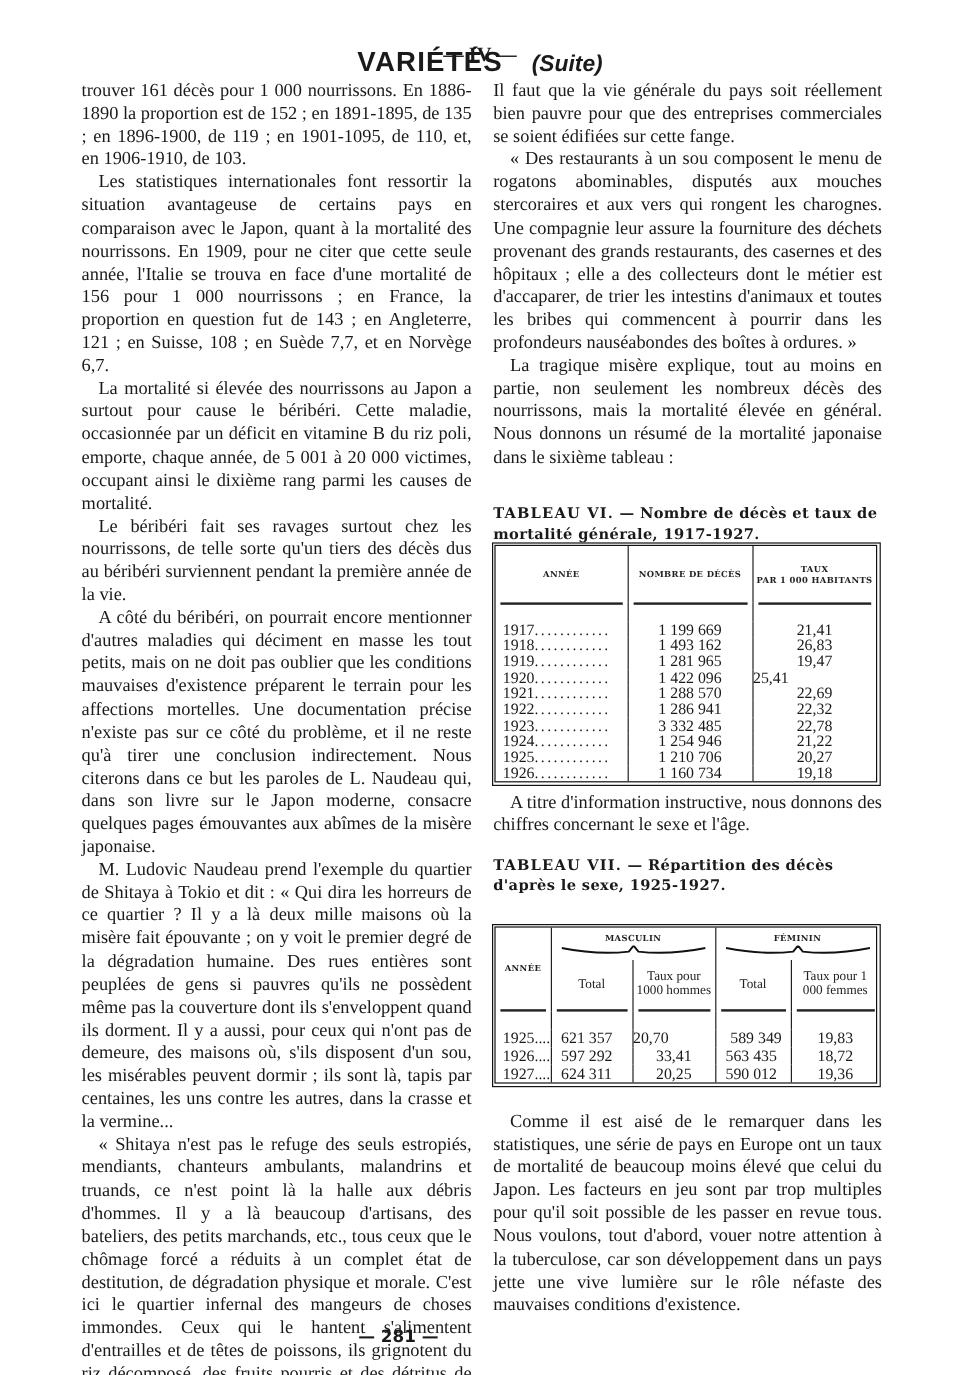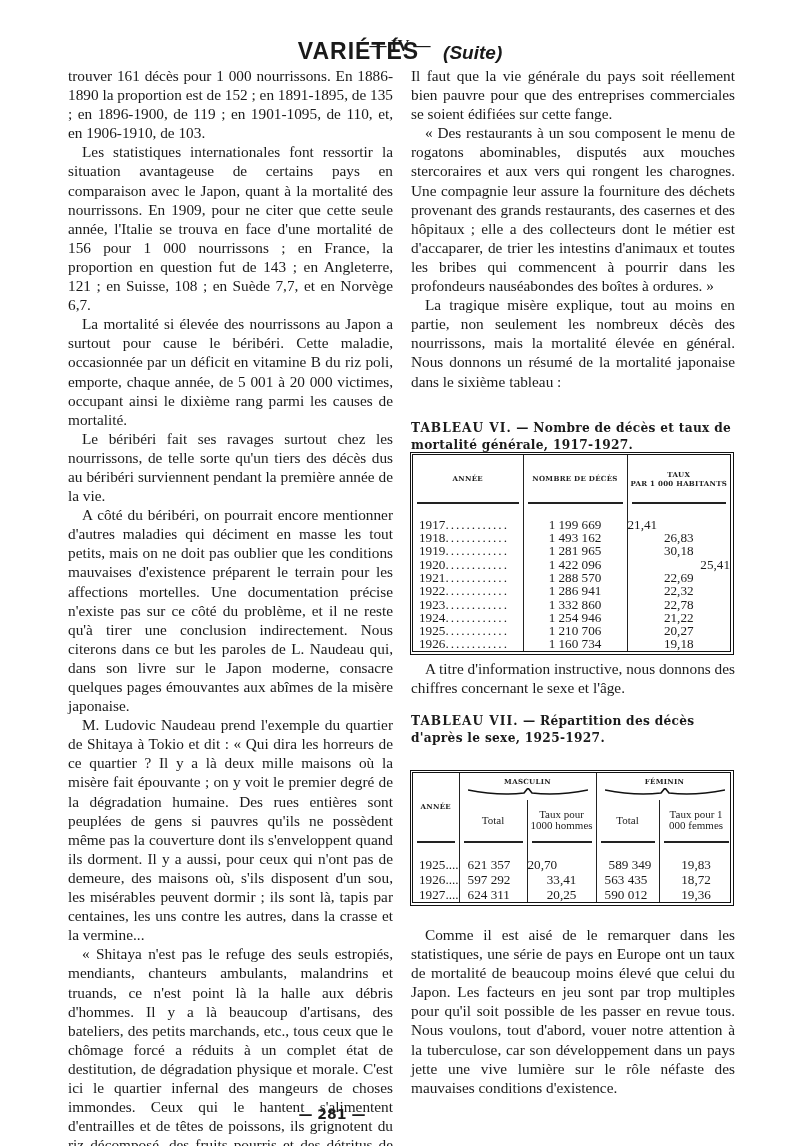--- a/index.html
+++ b/index.html
@@ -117,50 +117,50 @@
     <tr style="height:12px">
           <td class="vsep"></td>
           <td class="vsep"></td>
           <td></td>
         </tr>
     </tbody>
       <tbody id="t6-body">
         <tr>
           <td class="vsep" style="padding-left:6px;white-space:nowrap;overflow:hidden"><span>1917</span><span style="letter-spacing:2px">............</span></td>
           <td class="vsep" style="text-align:center">1 199 669</td>
-          <td style="text-align:left">21,41</td>
+          <td style="text-align:center">21,41</td>
         </tr>
         <tr>
           <td class="vsep" style="padding-left:6px;white-space:nowrap;overflow:hidden"><span>1918</span><span style="letter-spacing:2px">............</span></td>
           <td class="vsep" style="text-align:center">1 493 162</td>
           <td style="text-align:center">26,83</td>
         </tr>
         <tr>
           <td class="vsep" style="padding-left:6px;white-space:nowrap;overflow:hidden"><span>1919</span><span style="letter-spacing:2px">............</span></td>
           <td class="vsep" style="text-align:center">1 281 965</td>
-          <td style="text-align:center">30,18</td>
+          <td style="text-align:center">19,47</td>
         </tr>
         <tr>
           <td class="vsep" style="padding-left:6px;white-space:nowrap;overflow:hidden"><span>1920</span><span style="letter-spacing:2px">............</span></td>
           <td class="vsep" style="text-align:center">1 422 096</td>
-          <td style="text-align:right">25,41</td>
+          <td style="text-align:left">25,41</td>
         </tr>
         <tr>
           <td class="vsep" style="padding-left:6px;white-space:nowrap;overflow:hidden"><span>1921</span><span style="letter-spacing:2px">............</span></td>
           <td class="vsep" style="text-align:center">1 288 570</td>
           <td style="text-align:center">22,69</td>
         </tr>
         <tr>
           <td class="vsep" style="padding-left:6px;white-space:nowrap;overflow:hidden"><span>1922</span><span style="letter-spacing:2px">............</span></td>
           <td class="vsep" style="text-align:center">1 286 941</td>
           <td style="text-align:center">22,32</td>
         </tr>
         <tr>
           <td class="vsep" style="padding-left:6px;white-space:nowrap;overflow:hidden"><span>1923</span><span style="letter-spacing:2px">............</span></td>
-          <td class="vsep" style="text-align:center">1 332 860</td>
+          <td class="vsep" style="text-align:center">3 332 485</td>
           <td style="text-align:center">22,78</td>
         </tr>
         <tr>
           <td class="vsep" style="padding-left:6px;white-space:nowrap;overflow:hidden"><span>1924</span><span style="letter-spacing:2px">............</span></td>
           <td class="vsep" style="text-align:center">1 254 946</td>
           <td style="text-align:center">21,22</td>
         </tr>
         <tr>
           <td class="vsep" style="padding-left:6px;white-space:nowrap;overflow:hidden"><span>1925</span><span style="letter-spacing:2px">............</span></td>
           <td class="vsep" style="text-align:center">1 210 706</td>

